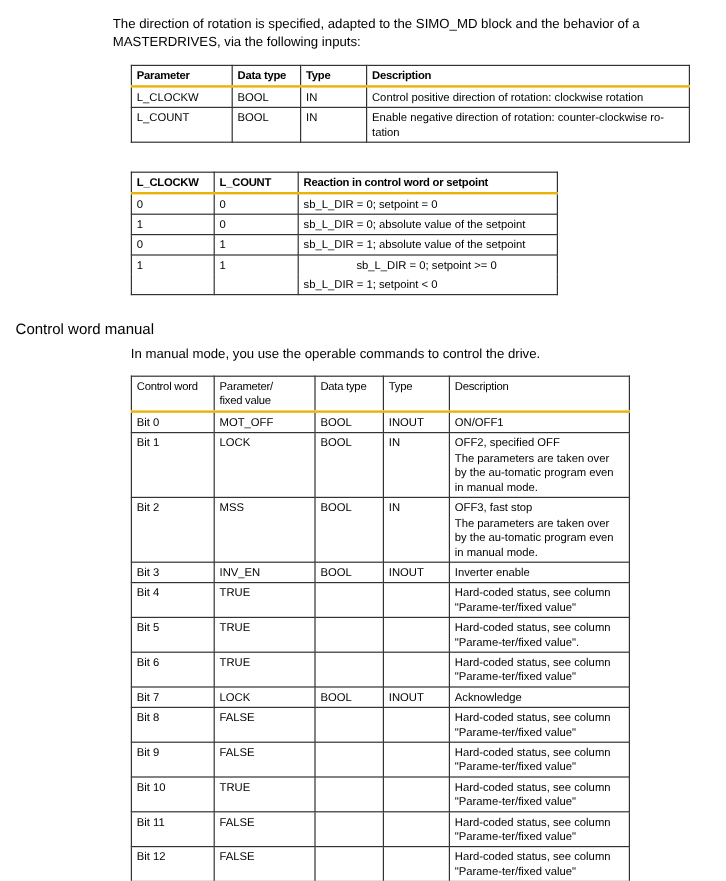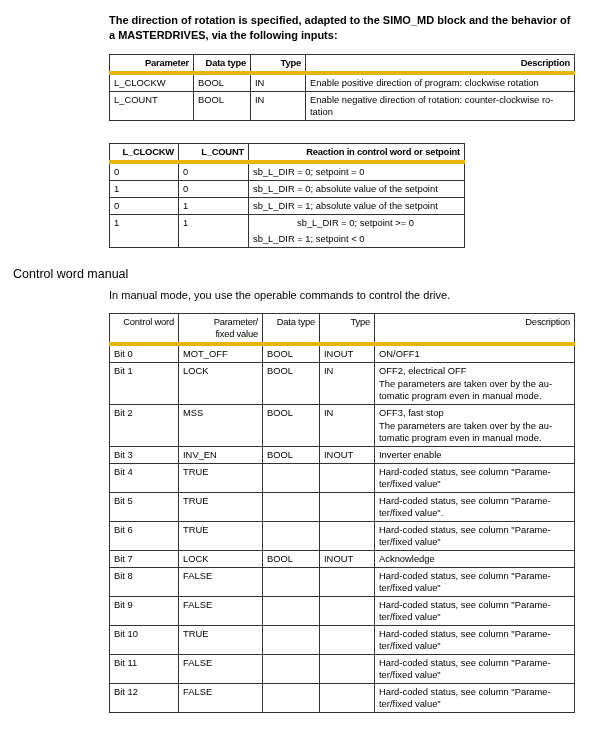--- a/index.html
+++ b/index.html
@@ -1,29 +1,29 @@
 <!DOCTYPE html>
 <html><head>
 <meta charset="utf-8">
 <style>
   html, body { margin:0; padding:0; background:#ffffff; }
   body { width:605px; height:734px; position:relative; overflow:hidden;
          font-family:"Liberation Sans", sans-serif; color:#000; }
-  .intro { position:absolute; left:109px; top:13px; width:470px;
-           font-size:11px; line-height:15px;font-weight:bold; }
+  .intro { position:absolute; left:94px; top:13px; width:470px;
+           font-size:11px; line-height:15px; }
   .heading { position:absolute; left:13px; top:267px; font-size:12.5px; }
   .lead { position:absolute; left:109px; top:289px; font-size:11px;text-align:center; }
   table { position:absolute; border-collapse:collapse; font-size:9.4px; line-height:12px; }
   td, th { border:1px solid #333; padding:2px 4px 2px 4px; vertical-align:top; text-align:left; font-weight:normal; }
   th { font-weight:bold; letter-spacing:-0.2px; }
-  thead tr th { border-bottom:4px solid #eab308;text-align:right; }
+  thead tr th { border-bottom:2px solid #eab308; }
   table { border:1.5px solid #222; }
   #t1 { left:109px; top:54px; width:466px; }
   #t2 { left:109px; top:143px; width:356px; }
-  #t3 { left:109px; top:313px; width:466px; }
+  #t3 { left:109px; top:313px; width:416px; }
   #t3 th { font-weight:normal; }
   #t1 th { font-weight:bold; }
   #t2 th { font-weight:bold; }
   .sub { display:block; margin-top:1px; }
 </style>
 </head>
 <body>
 
 <p class="intro" style="margin:0;">The direction of rotation is specified, adapted to the SIMO_MD block and the behavior of a MASTERDRIVES, via the following inputs:</p>
 
@@ -40,21 +40,21 @@
       <th>Data type</th>
       <th>Type</th>
       <th>Description</th>
     </tr>
   </thead>
   <tbody>
     <tr>
       <td>L_CLOCKW</td>
       <td>BOOL</td>
       <td>IN</td>
-      <td>Enable positive direction of program: clockwise rotation</td>
+      <td>Control positive direction of rotation: clockwise rotation</td>
     </tr>
     <tr>
       <td>L_COUNT</td>
       <td>BOOL</td>
       <td>IN</td>
       <td>Enable negative direction of rotation: counter-clockwise ro-tation</td>
     </tr>
   </tbody>
 </table>
 
@@ -124,21 +124,21 @@
         <td><span>MOT_OFF</span></td>
         <td><span>BOOL</span></td>
         <td><span>INOUT</span></td>
         <td><span>ON/OFF1</span></td>
       </tr>
       <tr>
         <td><span>Bit 1</span></td>
         <td><span>LOCK</span></td>
         <td><span>BOOL</span></td>
         <td><span>IN</span></td>
-        <td><span>OFF2, electrical OFF</span><span class="sub">The parameters are taken over by the au-tomatic program even in manual mode.</span></td>
+        <td><span>OFF2, specified OFF</span><span class="sub">The parameters are taken over by the au-tomatic program even in manual mode.</span></td>
       </tr>
       <tr>
         <td><span>Bit 2</span></td>
         <td><span>MSS</span></td>
         <td><span>BOOL</span></td>
         <td><span>IN</span></td>
         <td><span>OFF3, fast stop</span><span class="sub">The parameters are taken over by the au-tomatic program even in manual mode.</span></td>
       </tr>
       <tr>
         <td><span>Bit 3</span></td>

